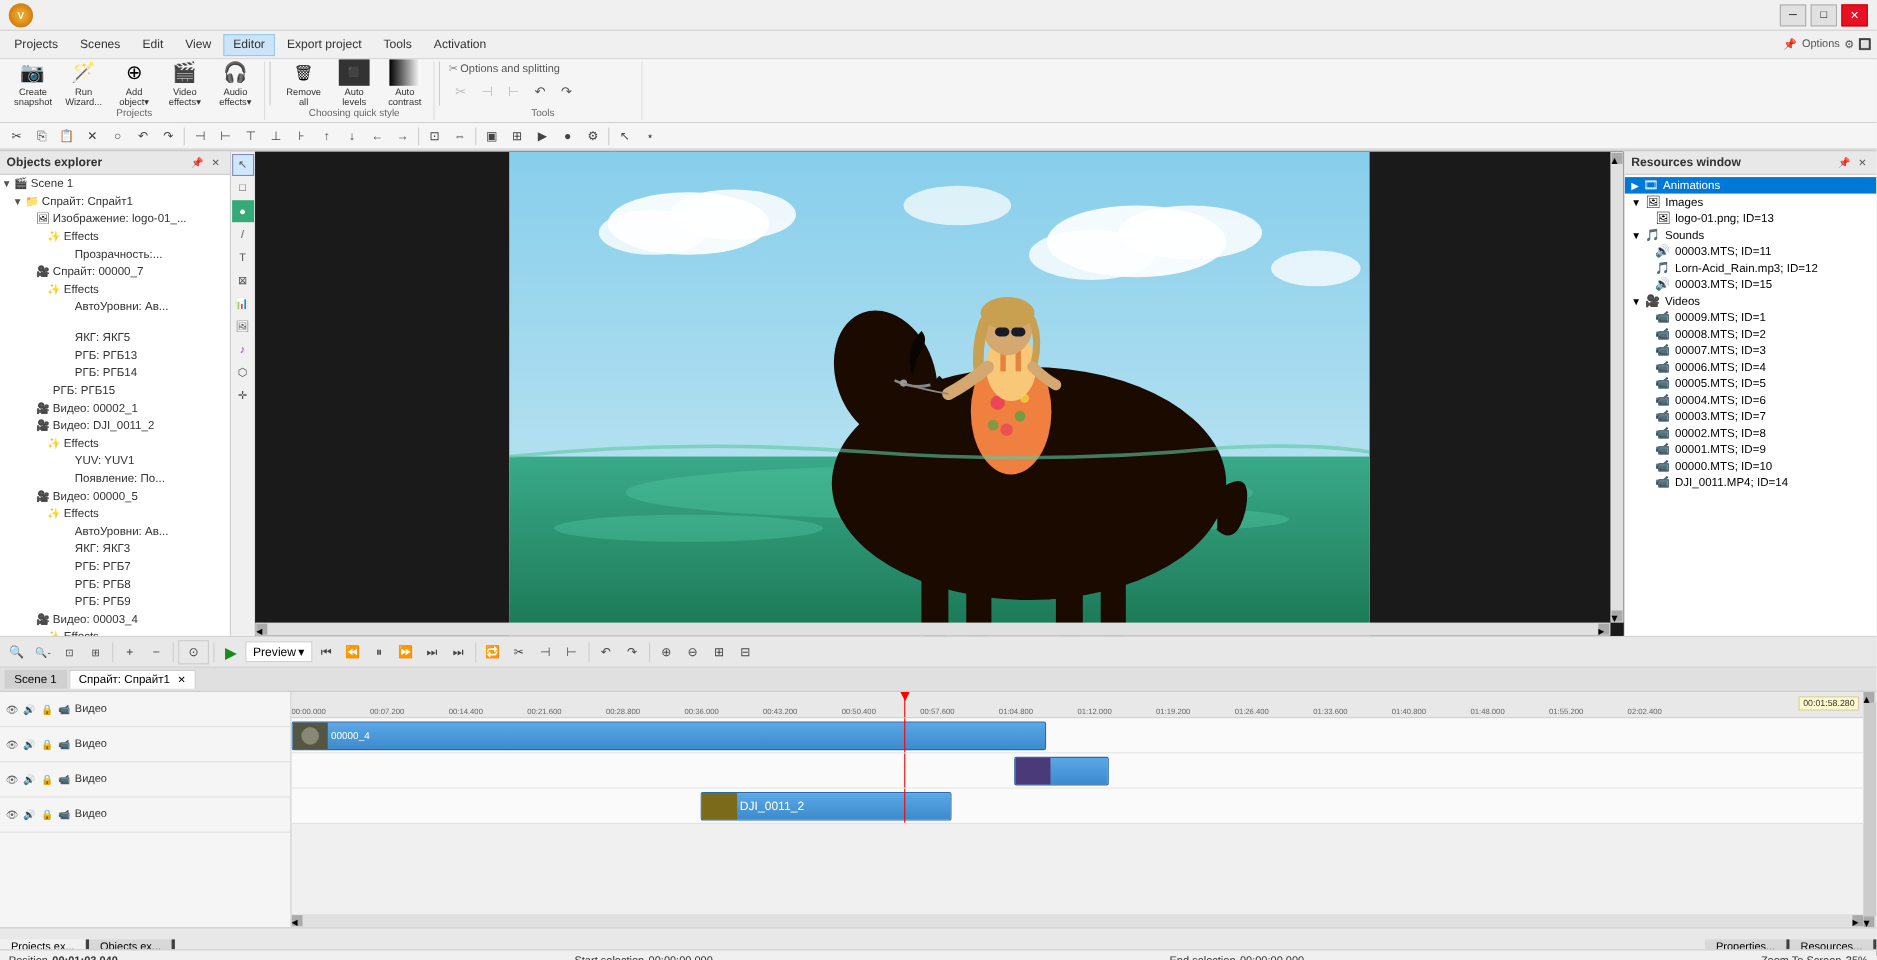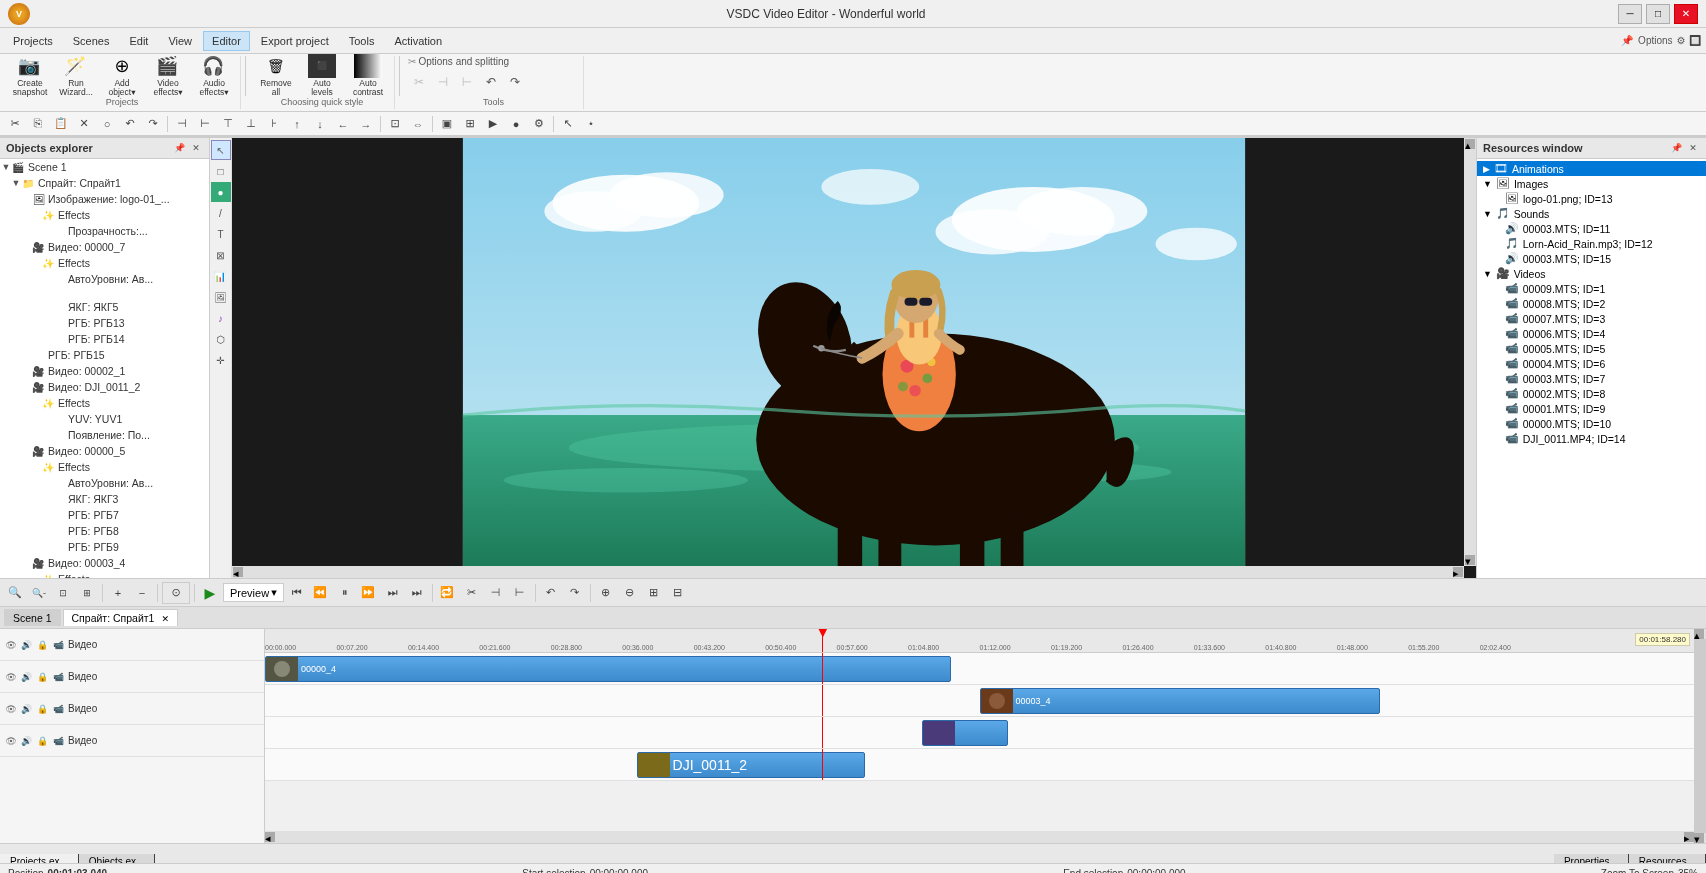--- a/index.html
+++ b/index.html
@@ -72,21 +72,21 @@
     .timeline-ruler { height: 20px; background: #e8e8e8; border-bottom: 1px solid #ccc; display: flex; align-items: center; overflow: hidden; font-size: 8px; color: #555; position: relative; }
     .track-clip { position: absolute; height: 26px; top: 3px; border-radius: 2px; display: flex; align-items: center; overflow: hidden; cursor: pointer; }
     .clip-blue { background: linear-gradient(to bottom, #5ba8e8, #3d8acc); border: 1px solid #2a6aaa; }
 
     
     .status-bar { display: flex; align-items: center; justify-content: space-between; background: #f0f0f0; border-top: 1px solid #ccc; height: 20px; padding: 0 8px; font-size: 10px; color: #333; }
     .status-item { display: flex; align-items: center; gap: 4px; }
 
     
     .bottom-tabs { display: flex; align-items: center; background: #e8e8e8; border-top: 1px solid #ccc; height: 20px; }
-    .bottom-tab { padding: 2px 10px; font-size: 10px; cursor: pointer; border-right: 1px solid #404040; background: #d8d8d8; margin-top: 16px; }
+    .bottom-tab { padding: 2px 10px; font-size: 10px; cursor: pointer; border-right: 3px solid #404040; background: #d8d8d8; margin-top: 16px; }
     .bottom-tab.active { background: #f0f0f0; }
 
     
     ::-webkit-scrollbar { width: 8px; height: 8px; }
     ::-webkit-scrollbar-track { background: #f0f0f0; }
     ::-webkit-scrollbar-thumb { background: #bbb; border-radius: 4px; }
 
     
     .sidebar-icons { width: 22px; min-width: 22px; background: #f0f0f0; border-right: 1px solid #ddd; display: flex; flex-direction: column; align-items: center; padding: 2px 0; gap: 1px; }
     .sidebar-icon-btn { width: 20px; height: 20px; display: flex; align-items: center; justify-content: center; font-size: 10px; cursor: pointer; color: #555; border: 1px solid transparent; }
@@ -98,21 +98,20 @@
 
     .preview-video-container { width: 100%; height: 100%; background: #1a1a1a; display: flex; align-items: center; justify-content: center; position: relative; overflow: hidden; }
   </style>
 </head>
 <body>
 
 <div class="title-bar">
   <div style="display:flex;align-items:center;gap:6px;">
     <div class="app-icon">V</div>
   </div>
-  <div class="title-bar-title">VSDC Video Editor - Wonderful world</div>
   <div class="title-bar-controls">
     <button class="title-bar-btn">─</button>
     <button class="title-bar-btn">□</button>
     <button class="title-bar-btn" style="background:#e81123;color:white;border-color:#c00;">✕</button>
   </div>
 </div>
 
 <div class="menu-bar">
   <div class="menu-item">Projects</div>
   <div class="menu-item">Scenes</div>
@@ -262,21 +261,21 @@
           <span class="tree-label">Effects</span>
         </div>
         <div class="tree-node" style="padding-left: 40px;">
           <span class="tree-toggle" style="visibility: hidden;"> </span>
           <span class="tree-icon"></span>
           <span class="tree-label">Прозрачность:...</span>
         </div>
         <div class="tree-node" style="padding-left: 20px;">
           <span class="tree-toggle" style="visibility: hidden;"> </span>
           <span class="tree-icon">🎥</span>
-          <span class="tree-label">Видео: 00000_7</span>
+          <span class="tree-label">Спрайт: 00000_7</span>
         </div>
         <div class="tree-node" style="padding-left: 30px;">
           <span class="tree-toggle" style="visibility: hidden;"> </span>
           <span class="tree-icon">✨</span>
           <span class="tree-label">Effects</span>
         </div>
         <div class="tree-node" style="padding-left: 40px;">
           <span class="tree-toggle" style="visibility: hidden;"> </span>
           <span class="tree-icon"></span>
           <span class="tree-label">АвтоУровни: Ав...</span>
@@ -719,33 +718,20 @@
           <div style="width:32px;height:26px;background:#6a6a6a;flex-shrink:0;display:flex;align-items:center;justify-content:center;overflow:hidden;">
             <svg width="32" height="26" viewBox="0 0 32 26">
                 <rect width="32" height="26" fill="#554"></rect>
                 <circle cx="16" cy="13" r="8" fill="#887"></circle>
               </svg>
           </div>
           <span style="font-size:9px;color:white;padding:0 3px;">00000_4</span>
         </div>
       </div>
 
-      <div style="position:relative;height:32px;border-bottom:1px solid #e0e0e0;background:#fafafa;min-width:1000px;">
-        <div style="position:absolute;left:39%;top:0;bottom:0;width:1px;background:red;z-index:5;"></div>
-
-        <div class="track-clip clip-blue" style="left:50%;width:28%;background:linear-gradient(to bottom,#5ba8e8,#3d8acc);border:1px solid #2a6aaa;height:26px;top:3px;">
-          <div style="width:32px;height:26px;background:#8a5a3a;flex-shrink:0;display:flex;align-items:center;justify-content:center;overflow:hidden;">
-            <svg width="32" height="26" viewBox="0 0 32 26">
-                <rect width="32" height="26" fill="#6a3a1a"></rect>
-                <circle cx="16" cy="13" r="8" fill="#8a5a3a"></circle>
-              </svg>
-          </div>
-          <span style="font-size:9px;color:white;padding:0 3px;">00003_4</span>
-        </div>
-      </div>
 
       <div style="position:relative;height:32px;border-bottom:1px solid #e0e0e0;background:#fafafa;min-width:1000px;">
         <div style="position:absolute;left:39%;top:0;bottom:0;width:1px;background:red;z-index:5;"></div>
 
         <div class="track-clip clip-blue" style="left:46%;width:6%;background:linear-gradient(to bottom,#5ba8e8,#3d8acc);border:1px solid #2a6aaa;height:26px;top:3px;">
           <div style="width:32px;height:26px;background:#5a4a8a;flex-shrink:0;overflow:hidden;">
             <svg width="32" height="26" viewBox="0 0 32 26">
                 <rect width="32" height="26" fill="#4a3a7a"></rect>
               </svg>
           </div>
@@ -754,21 +740,21 @@
 
       <div style="position:relative;height:32px;border-bottom:1px solid #e0e0e0;background:#fafafa;min-width:1000px;">
         <div style="position:absolute;left:39%;top:0;bottom:0;width:1px;background:red;z-index:5;"></div>
 
         <div class="track-clip clip-blue" style="left:26%;width:16%;background:linear-gradient(to bottom,#5ba8e8,#3d8acc);border:1px solid #2a6aaa;height:26px;top:3px;">
           <div style="width:32px;height:26px;background:#8a7a2a;flex-shrink:0;overflow:hidden;">
             <svg width="32" height="26" viewBox="0 0 32 26">
                 <rect width="32" height="26" fill="#7a6a1a"></rect>
               </svg>
           </div>
-          <span style="font-size:14px;color:white;padding:0 3px;">DJI_0011_2</span>
+          <span style="font-size:11px;color:white;padding:0 3px;">DJI_0011_2</span>
         </div>
       </div>
 
       <div style="height:12px;background:#e0e0e0;display:flex;align-items:center;margin-top:auto;">
         <div style="width:10px;height:10px;background:#aaa;">◂</div>
         <div style="flex:1;background:#ccc;"></div>
         <div style="width:10px;height:10px;background:#aaa;">▸</div>
       </div>
     </div>
 

